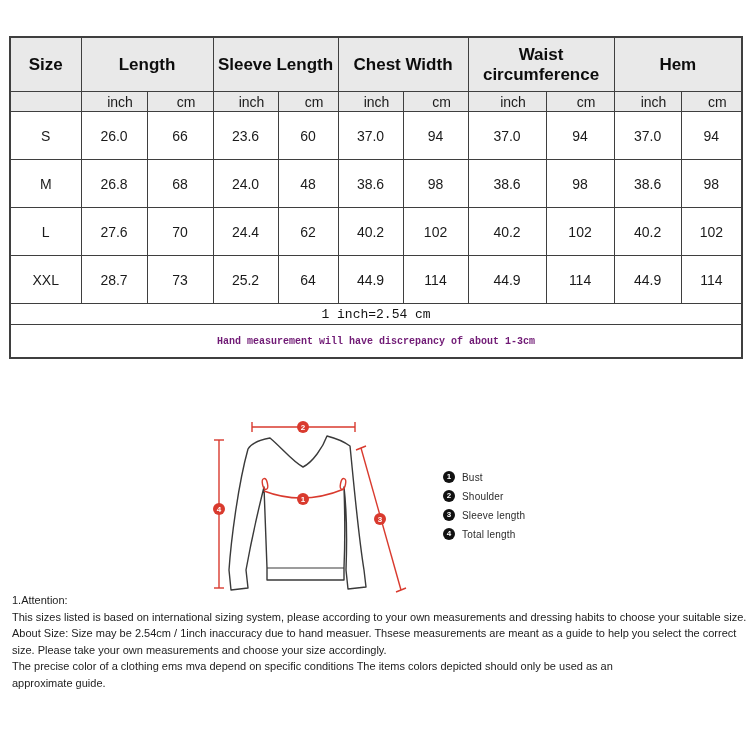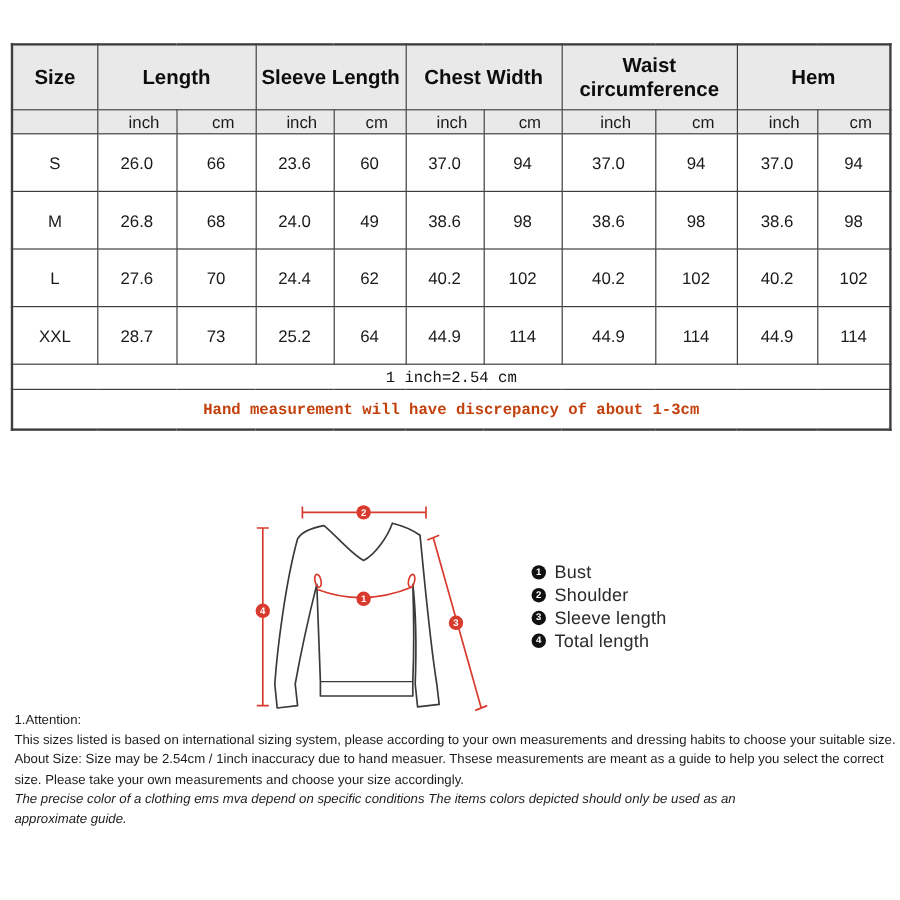--- a/index.html
+++ b/index.html
@@ -26,42 +26,42 @@
     height:19px;background:#e9e9e9;
     font-size:14px;font-weight:normal;color:#1a1a1a;padding-left:12px;
   }
   tr.r-data td{height:47px;font-size:14px;color:#1a1a1a;}
   tr.r-note1 td{
     height:20px;font-family:Liberation Mono, monospace;
     font-size:13px;color:#111;
   }
   tr.r-note2 td{
     height:32px;font-family:"Liberation Mono",monospace;
-    font-size:13px;font-weight:bold;color:#c2410c;
+    font-size:10px;font-weight:bold;color:#701a75;
   }
 
   
   .diagram-svg{position:absolute;left:185px;top:413px;}
   .legend{position:absolute;left:443px;top:471px;}
   .legend-item{display:flex;align-items:center;margin-bottom:7px;height:12px;}
   .lnum{
     width:12px;height:12px;border-radius:50%;background:#111;color:#fff;
     font-size:8px;font-weight:bold;line-height:12px;text-align:center;
     margin-right:7px;flex:0 0 12px;
   }
-  .llabel{font-size:15px;color:#2b2b2b;letter-spacing:.2px;}
+  .llabel{font-size:10px;color:#2b2b2b;letter-spacing:.2px;}
 
   
   .notes{
     position:absolute;left:12px;top:592px;width:737px;
     font-size:11px;line-height:16.5px;color:#1c1c1c;
   }
   .note-title{white-space:nowrap;}
   .gap{margin-top:6px;}
-  .narrow{max-width:636px;font-style:italic;}
+  .narrow{max-width:636px;}
 </style>
 </head>
 <body>
 
 <div class="chart-wrap">
   <table class="size-chart">
     <colgroup>
       <col style="width:71px">
         <col style="width:66px">
         <col style="width:66px">
@@ -108,21 +108,21 @@
       <td>37.0</td>
       <td>94</td>
       <td>37.0</td>
       <td>94</td>
     </tr>
     <tr class="r-data">
       <td>M</td>
       <td>26.8</td>
       <td>68</td>
       <td>24.0</td>
-      <td>49</td>
+      <td>48</td>
       <td>38.6</td>
       <td>98</td>
       <td>38.6</td>
       <td>98</td>
       <td>38.6</td>
       <td>98</td>
     </tr>
     <tr class="r-data">
       <td>L</td>
       <td>27.6</td>

